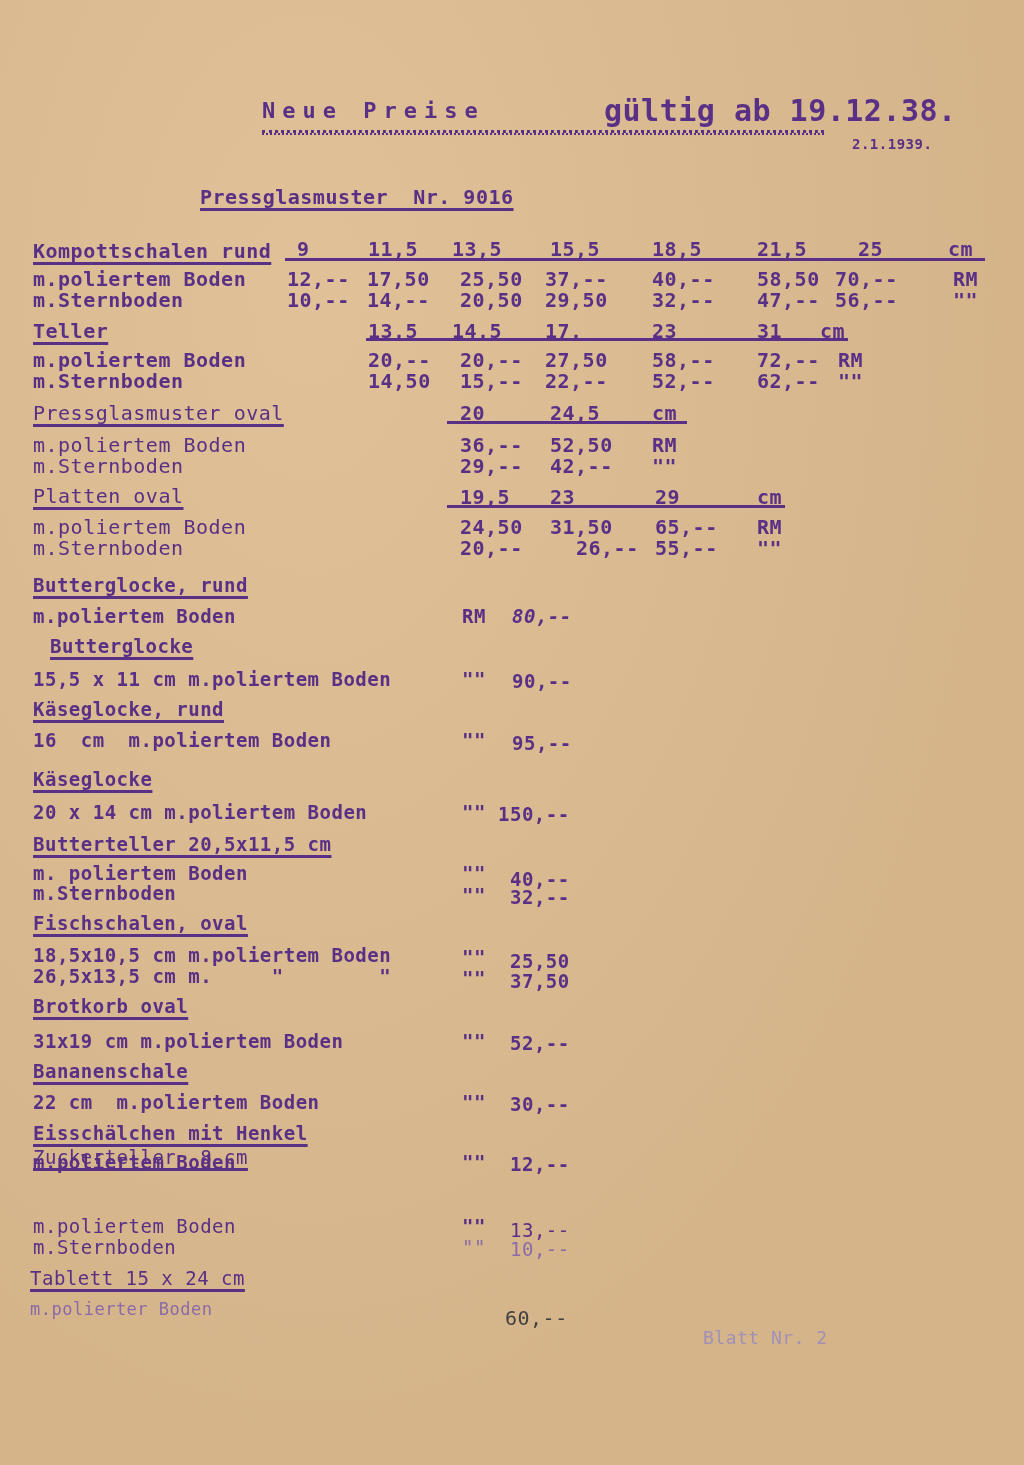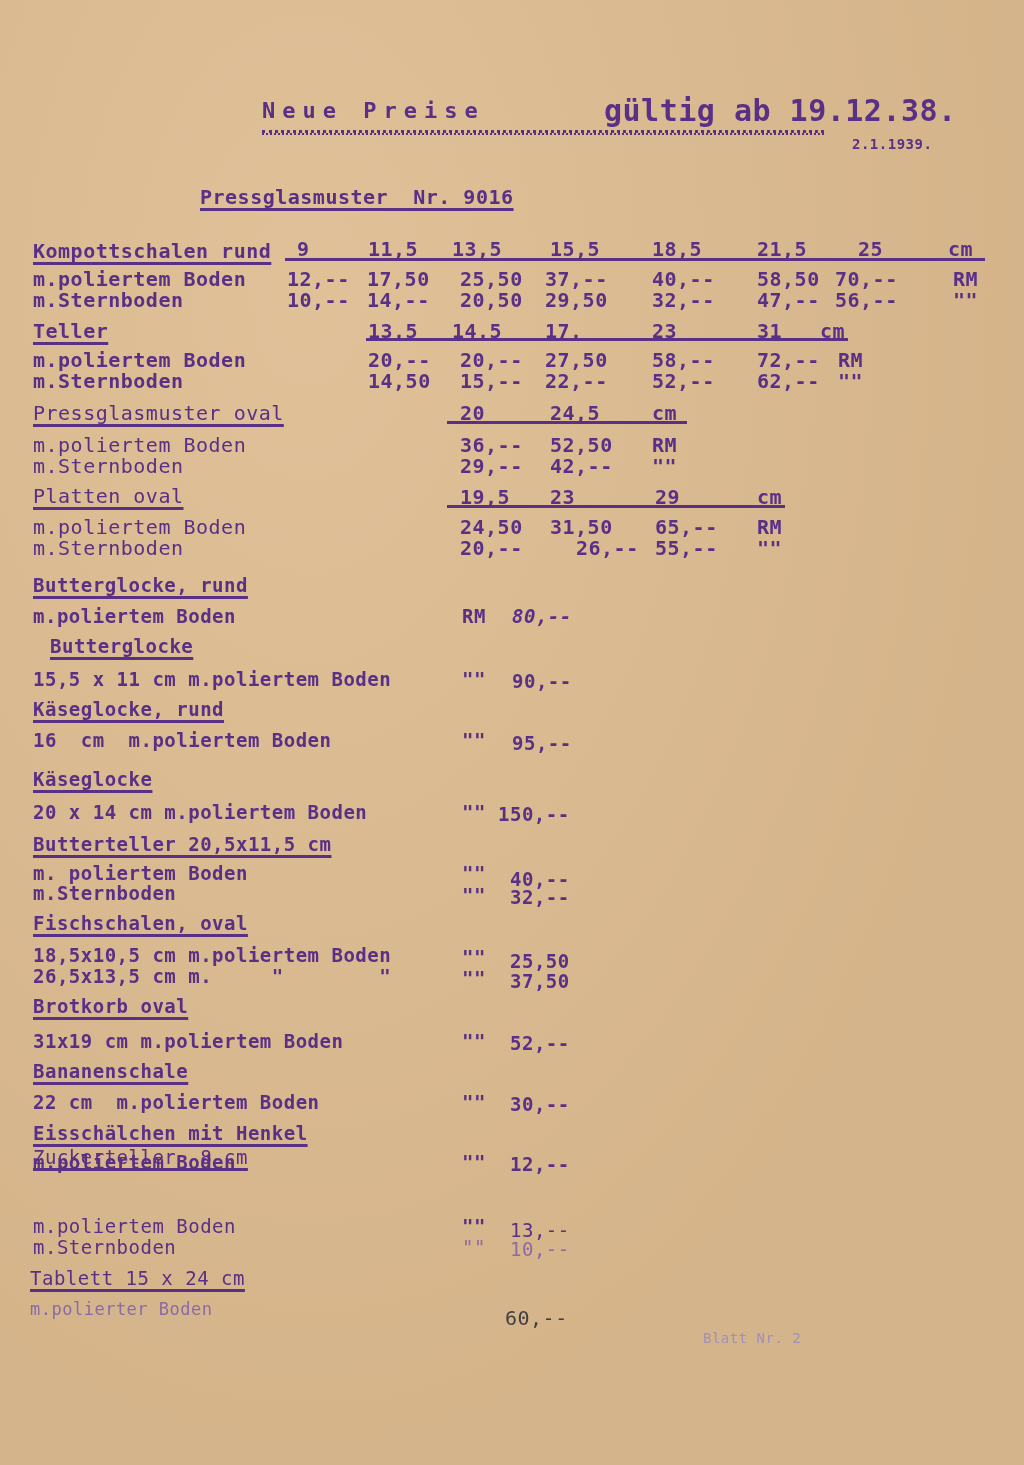--- a/index.html
+++ b/index.html
@@ -9,21 +9,21 @@
     background-image: radial-gradient(ellipse at 30% 20%, rgba(230,200,160,0.5), rgba(200,165,120,0.25) 70%);
     font-family: "DejaVu Sans Mono", "Liberation Mono", monospace;
     color: #5a2f86;
     position: relative;
   }
   .t { position: absolute; font-weight: bold; font-size: 20px; line-height: 22px; white-space: pre; letter-spacing: 0.5px; }
   .u { text-decoration: underline; text-decoration-thickness: 3px; text-underline-offset: 4px; }
   .sm { font-size: 19px; }
   .title { font-size: 22px; letter-spacing: 7px; }
   .faint { color: #8a6aa8; font-weight: normal; }
-  .faint2 { color: #a090b8; font-weight: normal; font-size: 14px; }
+  .faint2 { color: #a090b8; font-weight: normal; font-size: 18px; }
   .plain { color: #404040; font-weight: normal; }
   .hline { position: absolute; height: 3px; background: #5a2f86; }
 </style>
 </head>
 <body>
 
 <div class="t title" style="left:262px;top:100px;">Neue Preise</div>
 <div class="t" style="left:562px;top:100px;font-size:30px;margin-left:42px;">gültig ab 19.12.38.</div>
 <div class="hline" style="left:262px;top:130px;width:562px;border-bottom:2px dotted #5a2f86;background:transparent;height:0;border-top:3px dotted #5a2f86;"></div>
 <div class="t" style="left:852px;top:133px;font-size:14px;">2.1.1939.</div>

